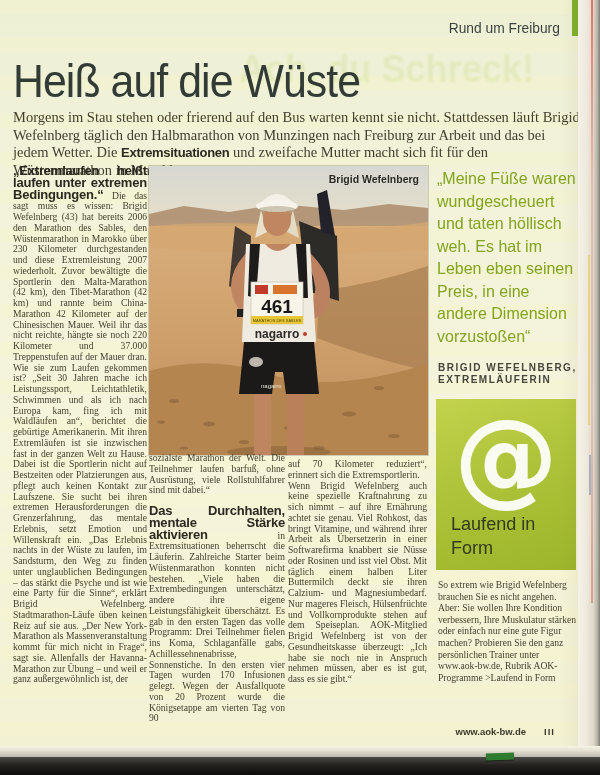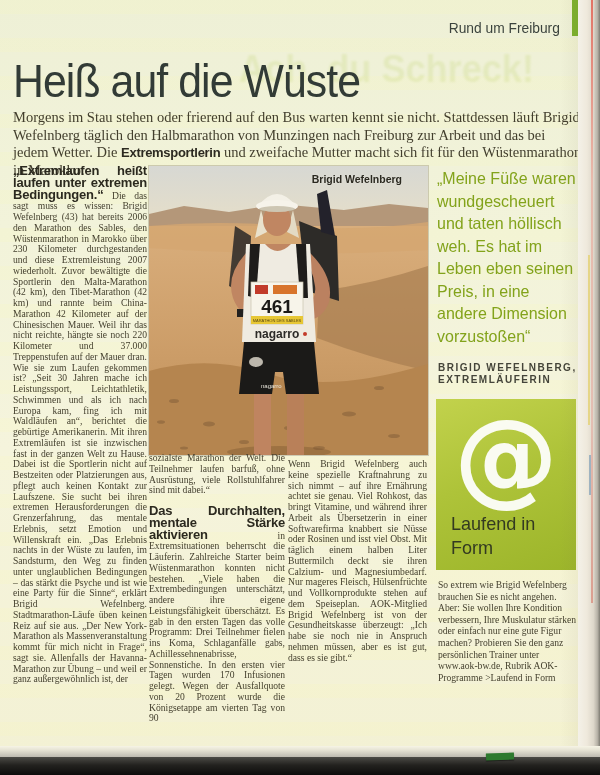--- a/index.html
+++ b/index.html
@@ -50,21 +50,21 @@
   .col3 { left:288px; top:459px; width:139px; }
   .lead-sans { font-family:"Liberation Sans",sans-serif; font-weight:bold; font-size:13px;
     letter-spacing:-.2px; color:#2b291f; }
   .para-gap { display:block; height:10px; }
   .block { display:block; }
 
   
   .photo { position:absolute; left:149px; top:166px; width:279px; height:289px; overflow:hidden;
     box-shadow:0 0 0 1px rgba(90,80,60,.25); }
   .photo svg { display:block; }
-  .photo-caption { position:absolute; top:7px; right:26px; font-family:"Liberation Sans",sans-serif;
+  .photo-caption { position:absolute; top:7px; right:9px; font-family:"Liberation Sans",sans-serif;
     font-weight:bold; font-size:10.5px; color:#2b2920; text-shadow:0 0 2px rgba(255,255,255,.35); }
 
   
   .pull-quote { position:absolute; left:437px; top:167px; width:146px; font-family:"Liberation Sans",sans-serif;
     font-size:16.5px; line-height:22.5px; font-weight:400; color:#83a31b; transform:scaleX(.97); transform-origin:left; }
   .quote-attr { position:absolute; left:438px; top:362px; width:150px; font-family:"Liberation Sans",sans-serif;
     font-weight:bold; font-size:10px; letter-spacing:1.5px; line-height:12px; color:#45453a; }
 
   
   .green-box { position:absolute; left:436px; top:399px; width:140px; height:171px;
@@ -97,21 +97,21 @@
 <div class="scan">
 
   <div class="page">
 
     <div class="ghost">Ach, du Schreck!</div>
 
     <div class="section-label">Rund um Freiburg</div>
 
     <h1 class="title">Heiß auf die Wüste</h1>
 
-    <p class="intro"><span>Morgens im Stau stehen oder frierend auf den Bus warten kennt sie nicht. Stattdessen läuft Brigid Wefelnberg täglich den Halbmarathon von Munzingen nach Freiburg zur Arbeit und das bei jedem Wetter. Die </span><b>Extremsportlerin</b><span> und zweifache Mutter macht sich fit für den Wüstenmarathon in Marokko.</span></p>
+    <p class="intro"><span>Morgens im Stau stehen oder frierend auf den Bus warten kennt sie nicht. Stattdessen läuft Brigid Wefelnberg täglich den Halbmarathon von Munzingen nach Freiburg zur Arbeit und das bei jedem Wetter. Die </span><b>Extremsituationen</b><span> und zweifache Mutter macht sich fit für den Wüstenmarathon in Marokko.</span></p>
 
     <p class="col col1"><span class="lead-sans">„Extremlaufen heißt laufen unter extremen Bedingungen.“</span><span> Die das sagt muss es wissen: Brigid Wefelnberg (43) hat bereits 2006 den Marathon des Sables, den Wüstenmarathon in Marokko über 230 Kilometer durchgestanden und diese Extremleistung 2007 wiederholt. Zuvor bewältigte die Sportlerin den Malta-Marathon (42 km), den Tibet-Marathon (42 km) und rannte beim China-Marathon 42 Kilometer auf der Chinesischen Mauer. Weil ihr das nicht reichte, hängte sie noch 220 Kilometer und 37.000 Treppenstufen auf der Mauer dran. Wie sie zum Laufen gekommen ist? „Seit 30 Jahren mache ich Leistungssport, Leichtathletik, Schwimmen und als ich nach Europa kam, fing ich mit Waldläufen an“, berichtet die gebürtige Amerikanerin. Mit ihren Extremläufen ist sie inzwischen fast in der ganzen Welt zu Hause. Dabei ist die Sportlerin nicht auf Bestzeiten oder Platzierungen aus, pflegt auch keinen Kontakt zur Laufszene. Sie sucht bei ihren extremen Herausforderungen die Grenzerfahrung, das mentale Erlebnis, setzt Emotion und Willenskraft ein. „Das Erlebnis nachts in der Wüste zu laufen, im Sandsturm, den Weg zu finden unter unglaublichen Bedingungen – das stärkt die Psyche und ist wie eine Party für die Sinne“, erklärt Brigid Wefelnberg. Stadtmarathon-Läufe üben keinen Reiz auf sie aus. „Der New York-Marathon als Massenveranstaltung kommt für mich nicht in Frage“, sagt sie. Allenfalls der Havanna-Marathon zur Übung – und weil er ganz außergewöhnlich ist, der</span></p>
 
     <div class="photo">
       <svg width="279" height="289" viewBox="0 0 279 289">
         <defs>
           <linearGradient id="sky" x1="0" y1="0" x2="0" y2="1">
             <stop offset="0" stop-color="#d7d8d3"></stop>
               <stop offset="1" stop-color="#e7dfc8"></stop>
           </linearGradient>
@@ -179,36 +179,40 @@
           <rect x="105" y="228" width="17" height="61" fill="#bf8460"></rect>
           <rect x="138" y="228" width="17" height="61" fill="#b98059"></rect>
         </g>
       </svg>
       <span class="photo-caption">Brigid Wefelnberg</span>
     </div>
 
     <p class="col col2"><span>sozialste Marathon der Welt. Die Teilnehmer laufen barfuß, ohne Ausrüstung, viele Rollstuhlfahrer sind mit dabei.“</span><span class="para-gap"></span><span class="lead-sans">Das Durchhalten, mentale Stärke aktivieren</span><span> in Extremsituationen beherrscht die Läuferin. Zahlreiche Starter beim Wüstenmarathon konnten nicht bestehen. „Viele haben die Extrembedingungen unterschätzt, andere ihre eigene Leistungsfähigkeit überschätzt. Es gab in den ersten Tagen das volle Programm: Drei Teilnehmer fielen ins Koma, Schlaganfälle gabs, Achillessehnenabrisse, Sonnenstiche. In den ersten vier Tagen wurden 170 Infusionen gelegt. Wegen der Ausfallquote von 20 Prozent wurde die Königsetappe am vierten Tag von 90</span></p>
 
     <p class="col col3">
+        <span class="block">auf 70 Kilometer reduziert“, erinnert sich die Extremsportlerin.</span>
         <span class="block">Wenn Brigid Wefelnberg auch keine spezielle Kraftnahrung zu sich nimmt – auf ihre Ernährung achtet sie genau. Viel Rohkost, das bringt Vitamine, und während ihrer Arbeit als Übersetzerin in einer Softwarefirma knabbert sie Nüsse oder Rosinen und isst viel Obst. Mit täglich einem halben Liter Buttermilch deckt sie ihren Calzium- und Magnesiumbedarf. Nur mageres Fleisch, Hülsenfrüchte und Vollkornprodukte stehen auf dem Speiseplan. AOK-Mitglied Brigid Wefelnberg ist von der Gesundheitskasse überzeugt: „Ich habe sie noch nie in Anspruch nehmen müssen, aber es ist gut, dass es sie gibt.“</span>
       </p>
 
     <div class="pull-quote">„Meine Füße waren wundgescheuert und taten höllisch weh. Es hat im Leben eben seinen Preis, in eine andere Dimension vorzustoßen“</div>
     <div class="quote-attr">
       <span class="block">BRIGID WEFELNBERG,</span>
       <span class="block">EXTREMLÄUFERIN</span>
     </div>
 
     <div class="green-box">
       <div class="at-glyph">@</div>
       <div class="green-box-heading">Laufend in
 Form</div>
     </div>
     <p class="sidebar-text">So extrem wie Brigid Wefelnberg brauchen Sie es nicht angehen. Aber: Sie wollen Ihre Kondition verbessern, Ihre Muskulatur stärken oder einfach nur eine gute Figur machen? Probieren Sie den ganz persönlichen Trainer unter www.aok-bw.de, Rubrik AOK-Programme &gt;Laufend in Form</p>
 
+    <div class="footer">
+      <span>www.aok-bw.de</span><span class="pagenum">III</span>
+    </div>
 
     <div class="green-tab"></div>
   </div>
 
   <div class="edge-strip"></div>
   <div class="edge-line red"></div>
   <div class="edge-line grey"></div>
   <div class="edge-seg yellow"></div>
   <div class="edge-seg blue"></div>
 

